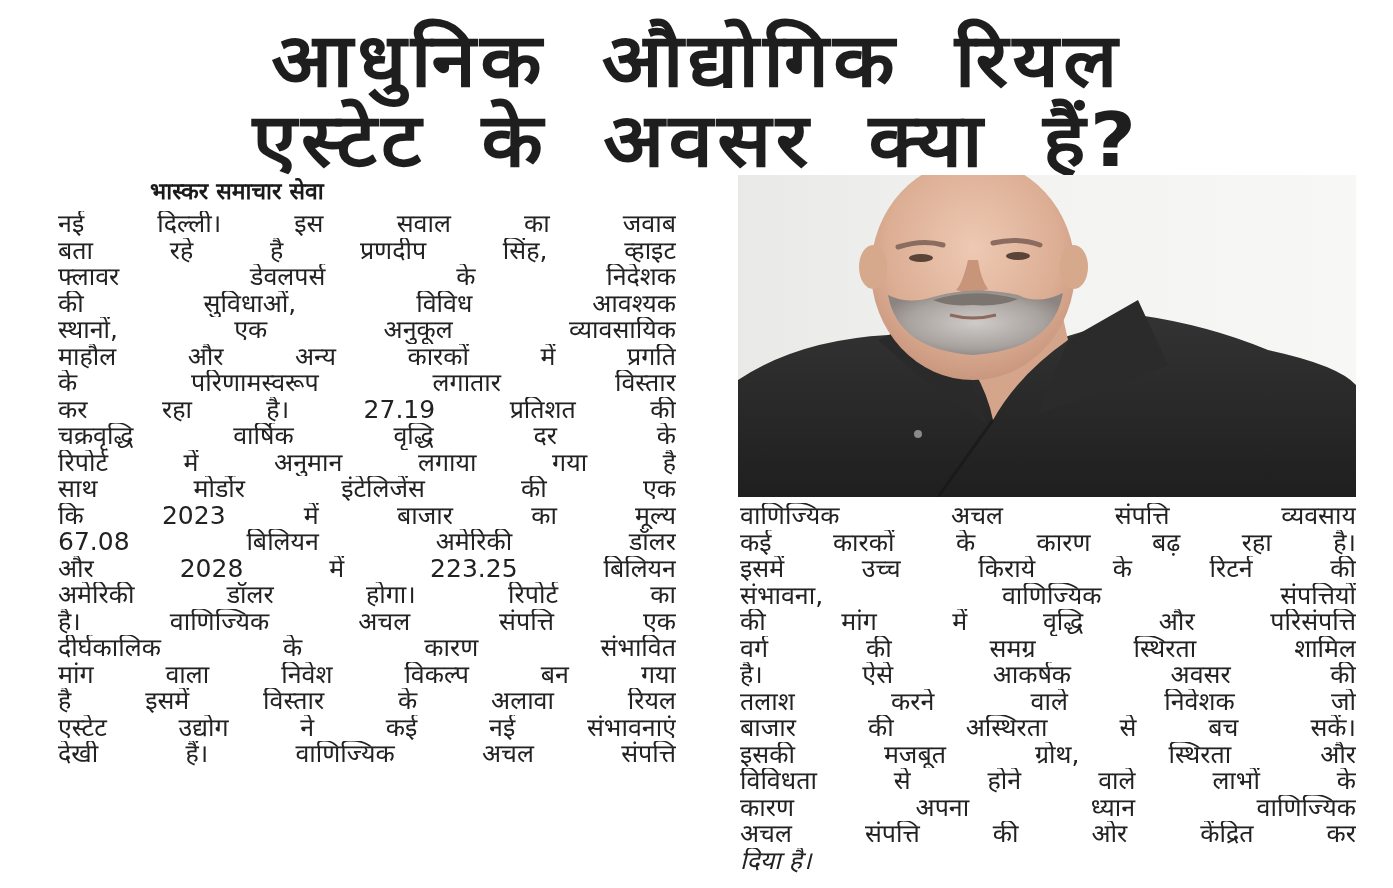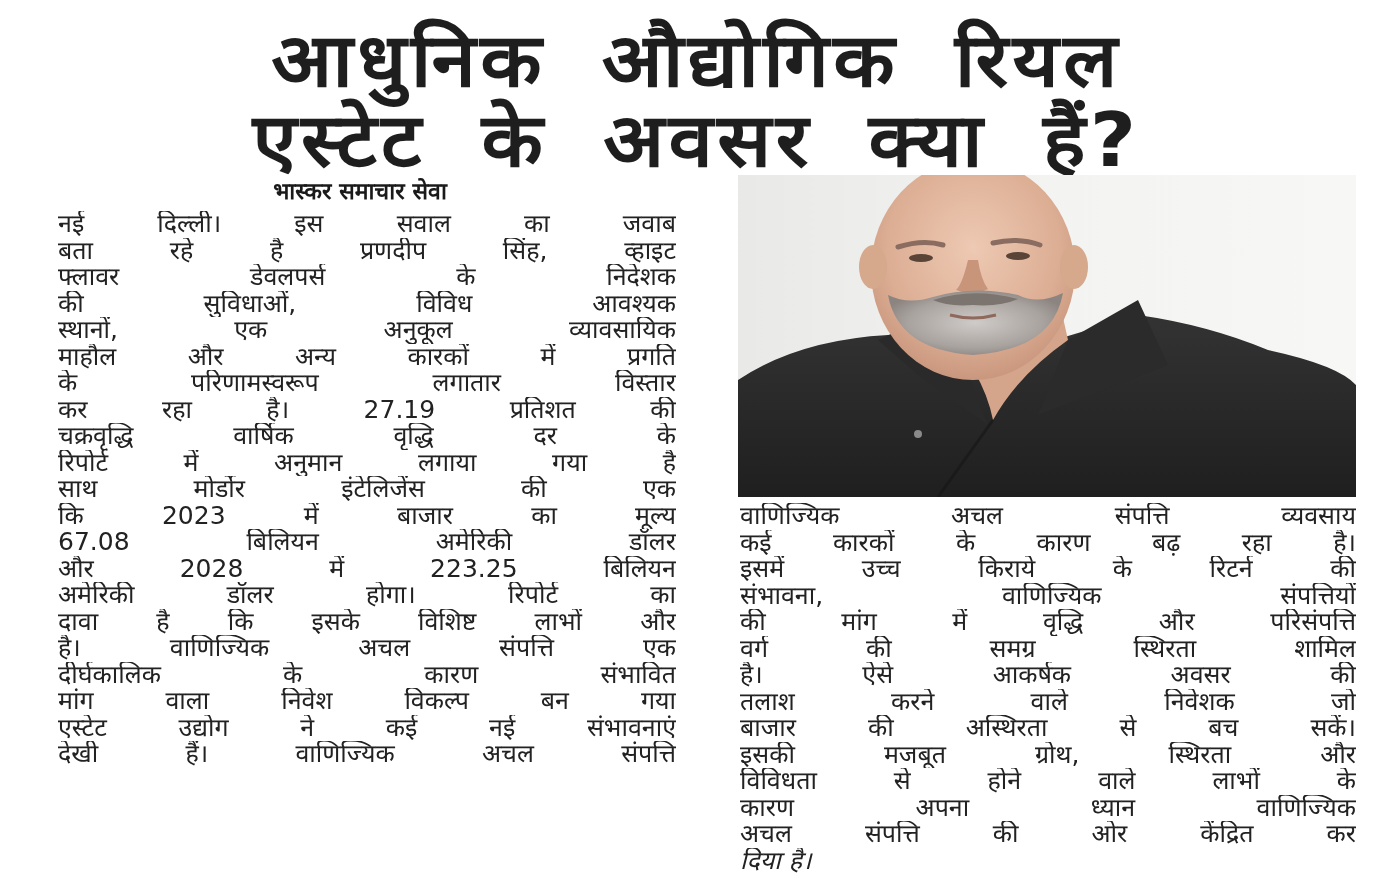--- a/index.html
+++ b/index.html
@@ -9,21 +9,21 @@
     }
     .headline {
       position: absolute; left: 0; width: 1393px; text-align: center;
       font-family: "DejaVu Sans", sans-serif; font-weight: bold; color: #1e1e1e;
       font-size: 74px; line-height: 80px; letter-spacing: 4px; word-spacing: 22px;
       transform: scaleX(1.08); transform-origin: center;
     }
     .headline.l1 { top: 20px; }
     .headline.l2 { top: 100px; }
     .byline {
-      position: absolute; left: 150px; top: 176px; width: 420px; text-align: center;
+      position: absolute; left: 150px; top: 176px; width: 420px; text-align: left;
       font-weight: bold; font-size: 23px; line-height: 30px; color: #1a1a1a;
     }
     .col { position: absolute; }
     .col.left { left: 58px; top: 211px; width: 618px; }
     .col.right { left: 740px; top: 503px; width: 616px; }
     .line {
       height: 26.5px; font-size: 25px; line-height: 26.5px; white-space: nowrap;
       text-align: justify; text-align-last: justify; overflow: hidden;
       font-family: "DejaVu Sans", sans-serif; color: #222;
     }
@@ -54,24 +54,24 @@
     <div class="line">माहौल और अन्य कारकों में प्रगति</div>
     <div class="line">के परिणामस्वरूप लगातार विस्तार</div>
     <div class="line">कर रहा है। 27.19 प्रतिशत की</div>
     <div class="line">चक्रवृद्धि वार्षिक वृद्धि दर के</div>
     <div class="line">रिपोर्ट में अनुमान लगाया गया है</div>
     <div class="line">साथ मोर्डोर इंटेलिजेंस की एक</div>
     <div class="line">कि 2023 में बाजार का मूल्य</div>
     <div class="line">67.08 बिलियन अमेरिकी डॉलर</div>
     <div class="line">और 2028 में 223.25 बिलियन</div>
     <div class="line">अमेरिकी डॉलर होगा। रिपोर्ट का</div>
-    <div class="line">दावा है कि इसके विशिष्ट लाभों और</div>
     <div class="line">है। वाणिज्यिक अचल संपत्ति एक</div>
     <div class="line">दीर्घकालिक के कारण संभावित</div>
     <div class="line">मांग वाला निवेश विकल्प बन गया</div>
+    <div class="line">है इसमें विस्तार के अलावा रियल</div>
     <div class="line">एस्टेट उद्योग ने कई नई संभावनाएं</div>
     <div class="line">देखी हैं। वाणिज्यिक अचल संपत्ति</div>
   </div>
 
 <div class="photo">
   <svg width="618" height="322" viewBox="0 0 618 322">
     <defs>
       <radialGradient id="skin" cx="50%" cy="40%" r="60%">
         <stop offset="0%" stop-color="#eec9b3"></stop>
         <stop offset="70%" stop-color="#dcae94"></stop>

